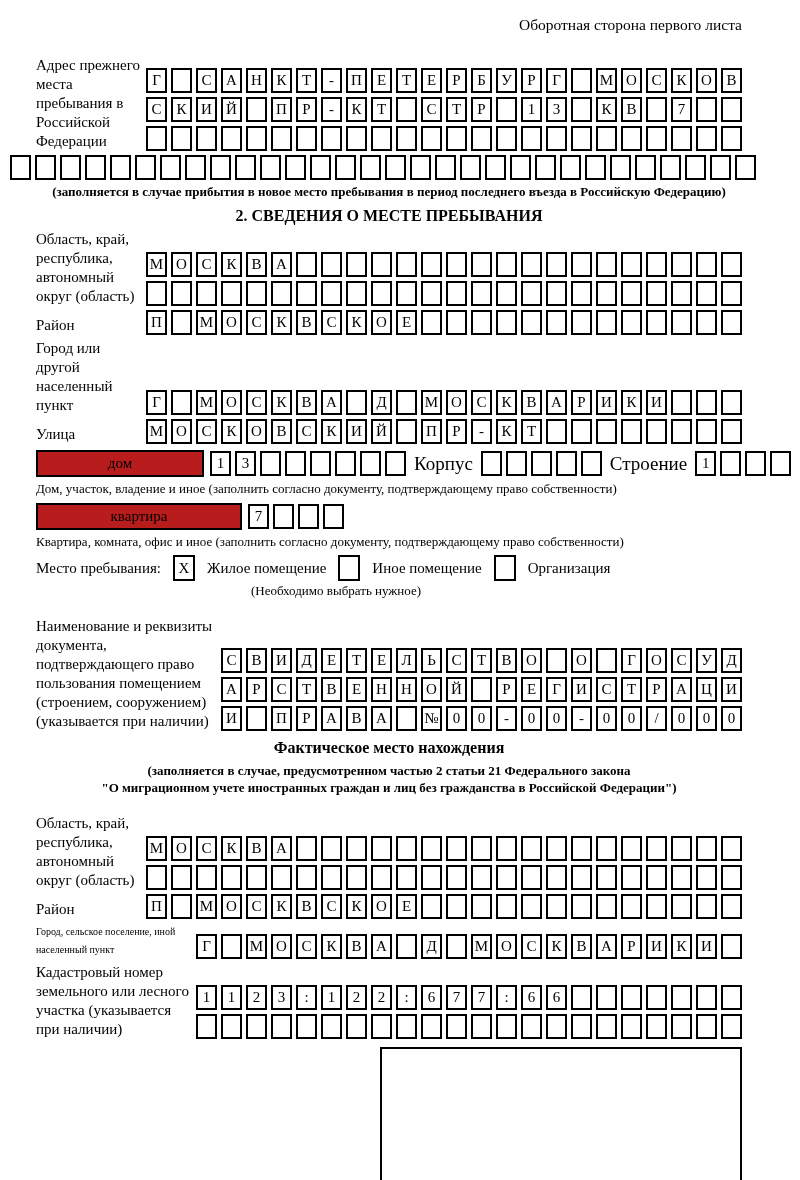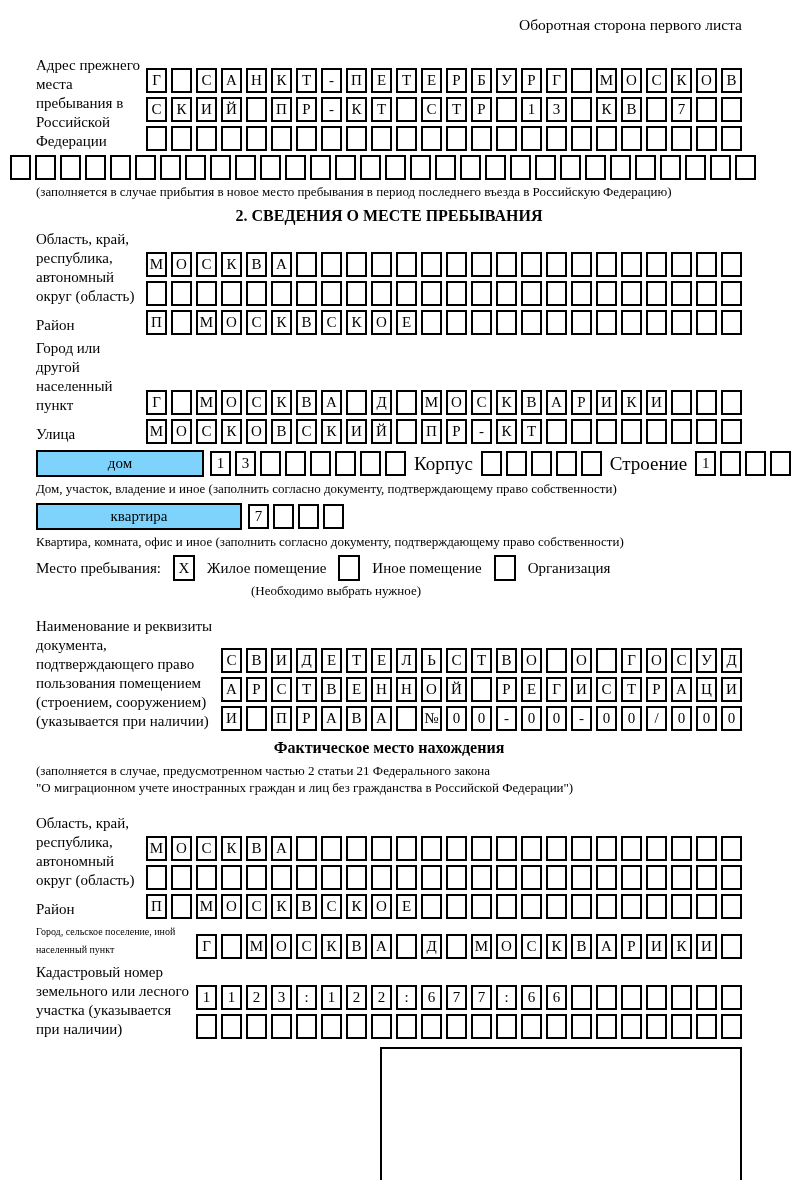--- a/index.html
+++ b/index.html
@@ -11,26 +11,26 @@
   .row-label{flex:1 1 auto;font-size:15px;line-height:19px;padding-right:6px;}
   .row-label.tight{font-size:10px;line-height:18px;}
   .cellcol{display:flex;flex-direction:column;row-gap:4px;flex:0 0 auto;margin-left:auto;}
   .cells{display:flex;flex:0 0 auto;margin-left:auto;}
   .cell{box-sizing:border-box;flex:none;width:21px;height:25px;border:2px solid #000;
     margin-right:4px;display:flex;align-items:center;justify-content:center;
     font-size:15px;line-height:1;background:#fff;}
   .cells .cell:last-child{margin-right:0;}
   .fullrow{margin-left:-26px;margin-top:4px;}
   .note{font-size:13px;line-height:17px;margin-top:3px;}
-  .center{}
+  .center{text-align:center;font-weight:bold;}
   .sec-title{text-align:center;font-weight:bold;font-size:16px;margin:7px 0 5px 0;}
   .mt4{margin-top:4px;} .mt6{margin-top:18px;} .mt8{margin-top:8px;}
   .house-row{display:flex;align-items:center;column-gap:6px;margin-top:6px;}
   .label-box{box-sizing:border-box;height:27px;border:2px solid #000;
-    display:flex;align-items:center;justify-content:center;font-size:15px;flex:none;background:#7dd3fc;}
+    display:flex;align-items:center;justify-content:center;font-size:15px;flex:none;background:#b91c1c;}
   .box-dom{width:168px;} .box-kv{width:206px;}
   .inline-label{font-size:19px;flex:none;padding:0 2px;}
   .stay-row{display:flex;align-items:center;column-gap:12px;margin-top:5px;font-size:15px;}
   .checkbox{box-sizing:border-box;width:22px;height:26px;border:2px solid #000;flex:none;
     display:flex;align-items:center;justify-content:center;font-size:15px;background:#fff;}
   .stay-note{font-size:13px;margin:2px 0 0 215px;}
   .cad-cells{margin-top:19px;}
   .stamp-wrap{width:376px;margin-left:auto;margin-top:8px;}
   .stamp-box{box-sizing:border-box;width:362px;height:176px;border:2px solid #000;
     margin-left:auto;background:#fff;}

